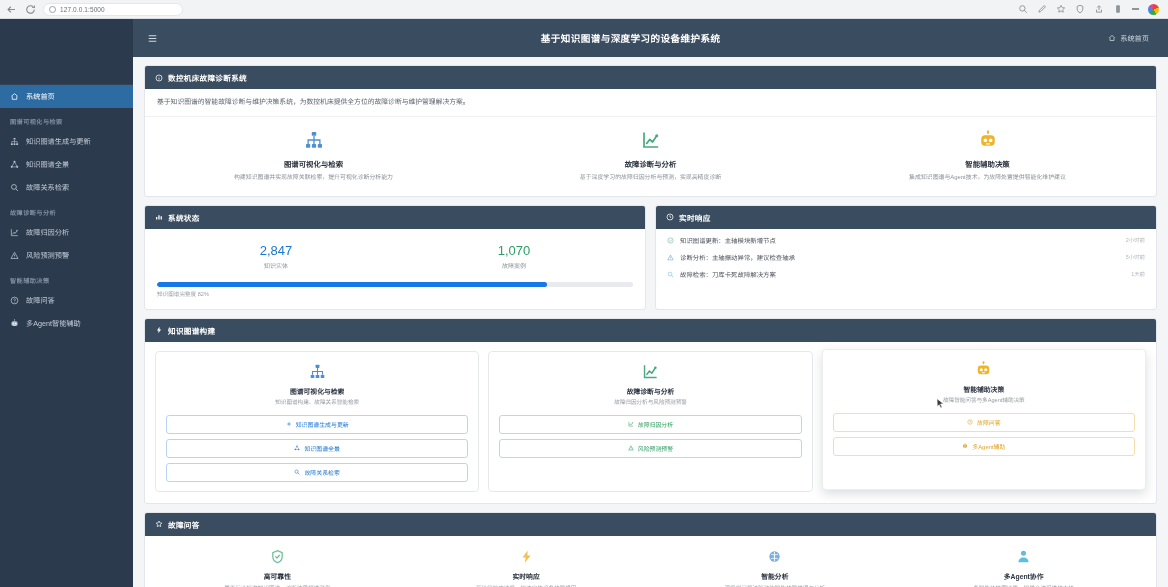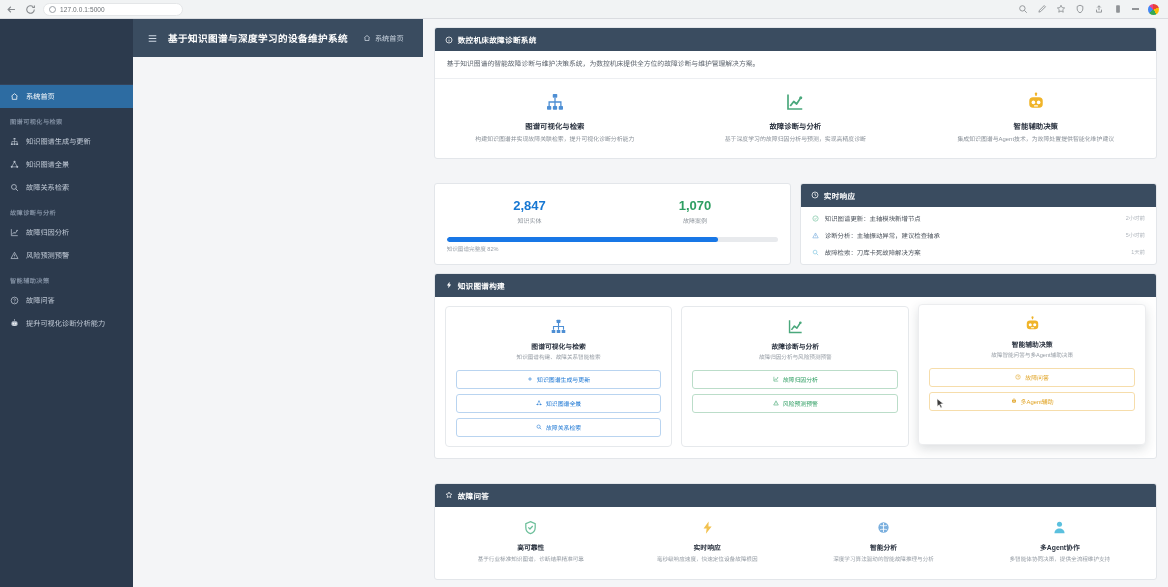--- a/index.html
+++ b/index.html
@@ -49,21 +49,21 @@
     cursor: pointer; line-height: 1.1;
   }
   .nav-item.active { background: #2d6ca2; color: #fff; }
   .nav-ic { width: 9px; height: 9px; flex: none; opacity: .92; }
   .nav-group {
     font-size: 6.2px; color: #7f8da0; padding: 9px 10px 4px;
     letter-spacing: .4px; font-weight: bold;
   }
 
   
-  .main { flex: 1; display: flex; flex-direction: row; min-width: 0; background: #f4f5f7; }
+  .main { flex: 1; display: flex; flex-direction: column; min-width: 0; background: #f4f5f7; }
   .topbar {
     height: 38px; flex: none; background: #3a4c60;
     display: flex; align-items: center; padding: 0 14px; gap: 10px;
   }
   .hamburger { width: 11px; height: 11px; color: #cfd8e3; cursor: pointer; }
   .topbar-title {
     flex: 1; text-align: center; color: #ffffff;
     font-size: 9.6px; font-weight: bold; letter-spacing: .4px;
   }
   .topbar-action {
@@ -71,21 +71,21 @@
     color: #cdd7e2; font-size: 7.2px; cursor: pointer;
     padding: 3px 5px; border-radius: 3px;
   }
   .ta-ic { width: 8px; height: 8px; }
 
   .content { flex: 1; overflow: hidden; padding: 8px 11px 0; }
 
   
   .card {
     background: #fff; border: 1px solid #e3e6ea; border-radius: 3px;
-    margin-bottom: 24px; overflow: hidden;
+    margin-bottom: 8px; overflow: hidden;
   }
   .card-head {
     background: #3a4c60; color: #fff; font-size: 7.6px; font-weight: bold;
     padding: 6px 10px; display: flex; align-items: center; gap: 5px;
     letter-spacing: .3px;
   }
   .ch-ic { width: 8px; height: 8px; flex: none; }
   .card-body { padding: 9px 12px; }
 
   .banner-desc { font-size: 6.8px; color: #5d646d; line-height: 1.5; padding: 8px 12px 9px; }
@@ -96,21 +96,21 @@
   .tile-ic { width: 20px; height: 20px; margin: 0 auto 8px; display: block; }
   .tile-title { font-size: 7.4px; font-weight: bold; color: #2b3340; margin-bottom: 4px; }
   .tile-sub { font-size: 5.9px; color: #8a9199; line-height: 1.45; }
 
   
   .row2 { display: flex; gap: 9px; margin-bottom: 8px; }
   .row2 > .card { flex: 1; margin-bottom: 0; min-width: 0; }
 
   .stat-row { display: flex; padding: 6px 0 2px; }
   .stat { flex: 1; text-align: center; }
-  .stat-num { font-size: 13px; font-weight: bold; line-height: 1.15; }
+  .stat-num { font-size: 13px; font-weight: normal; line-height: 1.15; }
   .stat-num.blue { color: #1777d2; }
   .stat-num.green { color: #2e9e62; }
   .stat-label { font-size: 6px; color: #8a9199; margin-top: 2px; }
 
   .prog-wrap { padding: 10px 0 2px; }
   .prog-track { height: 5px; background: #e8eaed; border-radius: 3px; overflow: hidden; }
   .prog-fill { height: 100%; background: #1877e6; border-radius: 3px; }
   .prog-label { font-size: 5.6px; color: #9aa1a9; margin-top: 3px; }
 
   .act-list { padding: 3px 0; }
@@ -266,21 +266,21 @@
         </div>
         <div class="nav-item">
           <svg viewBox="0 0 16 16" class="nav-ic">
             <path d="M8 1.4v1.7" stroke="currentColor" stroke-width="1.1"></path>
             <circle cx="8" cy="1.3" r="1" fill="currentColor"></circle>
             <rect x="2.6" y="4.2" width="10.8" height="8.3" rx="3" fill="currentColor"></rect>
             <circle cx="5.9" cy="8.3" r="1.45" fill="#fff"></circle>
             <circle cx="10.1" cy="8.3" r="1.45" fill="#fff"></circle>
             <rect x="6.4" y="10.6" width="3.2" height=".95" rx=".45" fill="#fff"></rect>
           </svg>
-          <span>提升可视化诊断分析能力</span>
+          <span>多Agent智能辅助</span>
         </div>
       </div>
   </aside>
 
   <div class="main">
 
     <header class="topbar">
       <svg class="hamburger" viewBox="0 0 16 16" fill="none" stroke="currentColor" stroke-width="1.7">
           <path d="M2.5 4h11M2.5 8h11M2.5 12h11"></path>
         </svg>
@@ -336,20 +336,28 @@
                 <rect x="6.4" y="10.6" width="3.2" height=".95" rx=".45" fill="#fff"></rect>
               </svg>
               <div class="tile-title">智能辅助决策</div>
               <div class="tile-sub">集成知识图谱与Agent技术，为故障处置提供智能化维护建议</div>
             </div>
           </div>
       </section>
 
       <div class="row2">
         <section class="card">
+          <div class="card-head">
+            <svg class="ch-ic" viewBox="0 0 16 16" fill="currentColor">
+                <rect x="2" y="8" width="2.6" height="5"></rect>
+                <rect x="6.6" y="4.5" width="2.6" height="8.5"></rect>
+                <rect x="11.2" y="6.5" width="2.6" height="6.5"></rect>
+              </svg>
+            <span>系统状态</span>
+          </div>
           <div class="card-body">
             <div class="stat-row" id="stats">
                 <div class="stat">
                   <div class="stat-num blue">2,847</div>
                   <div class="stat-label">知识实体</div>
                 </div>
                 <div class="stat">
                   <div class="stat-num green">1,070</div>
                   <div class="stat-label">故障案例</div>
                 </div>

